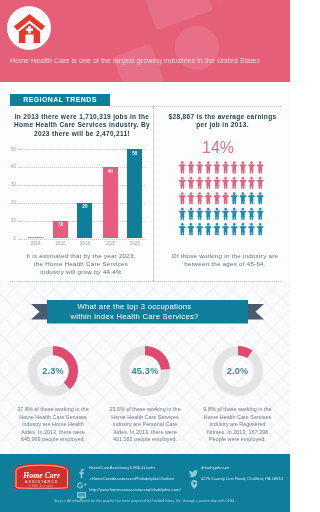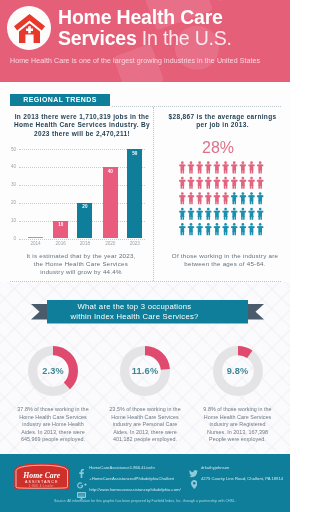--- a/index.html
+++ b/index.html
@@ -88,38 +88,34 @@
         <rect x="150" y="80" width="40" height="40" rx="4"></rect>
       </g>
     </svg>
     <div class="logo">
       <svg width="31" height="29" viewBox="0 0 31 29">
         <path d="M15.5 0 L31 12.3 L27.8 16.4 L15.5 6.6 L3.2 16.4 L0 12.3 Z" fill="#e8382c"></path>
         <path d="M15.5 9.2 L26 17.6 L26 29 L19.6 29 L19.6 20.6 L11.4 20.6 L11.4 29 L5 29 L5 17.6 Z" fill="#e8382c"></path>
         <path d="M14.2 12.2 h2.6 v2.2 h2.2 v2.6 h-2.2 v2.2 h-2.6 v-2.2 h-2.2 v-2.6 h2.2 Z" fill="#ffffff"></path>
       </svg>
     </div>
-    <div class="h-title">
-      <div>Home Health Care</div>
-      <div><span>Services</span> <span class="light">In the U.S.</span></div>
-    </div>
     <div class="h-sub">Home Health Care is one of the largest growing industries in the United States</div>
   </div>
 
   <div class="rt-banner">REGIONAL TRENDS</div>
 
   <div class="dotline-h" style="left:112px;top:106px;width:169px;"></div>
   <div class="dotline-v" style="left:153px;top:107px;height:174px;"></div>
   <div class="dotline-h" style="left:10px;top:281px;width:271px;"></div>
 
   <div class="blurb" style="left:13px;top:113px;width:138px;">In 2013 there were 1,710,319 jobs in the Home Health Care Services industry. By 2023 there will be 2,470,211!</div>
   <div class="cap" style="left:25px;top:252px;width:112px;">It is estimated that by the year 2023, the Home Health Care Services industry will grow by 44.4%</div>
 
   <div class="blurb" style="left:165px;top:113px;width:115px;">$28,867 is the average earnings per job in 2013.</div>
-  <div class="pct46" style="left:158px;top:140px;width:120px;">28%</div>
+  <div class="pct46" style="left:158px;top:140px;width:120px;">14%</div>
   <div class="people" id="pictogram" style="left:177.5px;top:160.8px;">
       <svg width="86.5" height="77.25" viewBox="0 0 397.9 355.34999999999997">
         <g transform="translate(0,0)" fill="#e0657f">
           <circle cx="19.9" cy="7.6" r="6.2"></circle>
           <rect x="5.2" y="15.6" width="29.4" height="8.6" rx="2.4"></rect>
           <rect x="11.4" y="15.6" width="17.0" height="28.0" rx="2.4"></rect>
           <rect x="11.9" y="40.0" width="7.0" height="17.0" rx="0.9"></rect>
           <rect x="20.9" y="40.0" width="7.0" height="17.0" rx="0.9"></rect>
         </g>
         <g transform="translate(39.79,0)" fill="#e0657f">
@@ -516,26 +512,26 @@
 
   <div id="donuts">
       <div class="donut" style="left: 28px; top: 345.8px;"><svg width="50" height="50" viewBox="0 0 50 50">
           <circle cx="25" cy="25" r="20.4" fill="none" stroke="#e4e3e5" stroke-width="9.2"></circle>
           <circle cx="25" cy="25" r="20.4" fill="none" stroke="#e14a6f" stroke-width="9.2" stroke-dasharray="48.450898540723216 128.17698026646354" transform="rotate(-90 25 25)"></circle>
         </svg><div class="val">2.3%</div></div>
       <div class="occap" style="left: 17px; top: 406px; width: 72px;">37.8% of those working in the Home Health Care Services industry are Home Health Aides. In 2013, there were 645,969 people employed.</div>
       <div class="donut" style="left: 120px; top: 345.8px;"><svg width="50" height="50" viewBox="0 0 50 50">
           <circle cx="25" cy="25" r="20.4" fill="none" stroke="#e4e3e5" stroke-width="9.2"></circle>
           <circle cx="25" cy="25" r="20.4" fill="none" stroke="#e14a6f" stroke-width="9.2" stroke-dasharray="30.12159036261893 128.17698026646354" transform="rotate(-90 25 25)"></circle>
-        </svg><div class="val">11.6%</div></div>
+        </svg><div class="val">45.3%</div></div>
       <div class="occap" style="left: 109px; top: 406px; width: 72px;">23.5% of those working in the Home Health Care Services industry are Personal Care Aides. In 2013, there were 401,182 people employed.</div>
       <div class="donut" style="left: 212.5px; top: 345.8px;"><svg width="50" height="50" viewBox="0 0 50 50">
           <circle cx="25" cy="25" r="20.4" fill="none" stroke="#e4e3e5" stroke-width="9.2"></circle>
           <circle cx="25" cy="25" r="20.4" fill="none" stroke="#e14a6f" stroke-width="9.2" stroke-dasharray="12.56134406611343 128.17698026646354" transform="rotate(-90 25 25)"></circle>
-        </svg><div class="val">9.8%</div></div>
+        </svg><div class="val">2.0%</div></div>
       <div class="occap" style="left: 201.5px; top: 406px; width: 72px;">9.8% of those working in the Home Health Care Services industry are Registered Nurses. In 2013, 167,398 People were employed.</div>
     </div>
 
   <div class="footer"></div>
   <div class="hca">
     <svg viewBox="0 0 222 108" width="55.5" height="27">
       <path d="M1 30 C1 12 42 1 111 1 C180 1 221 12 221 30 L221 99 C221 105 216 107 111 107 C6 107 1 105 1 99 Z" fill="#d0302a"></path>
       <path d="M8 32 C8 18 46 9 111 9 C176 9 214 18 214 32 L214 95 C214 100 209 101 111 101 C13 101 8 100 8 95 Z" fill="none" stroke="#ffffff" stroke-width="2.6"></path>
       <text x="111" y="58" font-family="'Liberation Serif',serif" font-style="italic" font-weight="bold" font-size="31" fill="#ffffff" text-anchor="middle">Home Care</text>
       <text x="111" y="79" font-family="'Liberation Sans',sans-serif" font-size="14.5" letter-spacing="4.4" fill="#ffffff" text-anchor="middle">ASSISTANCE</text>

